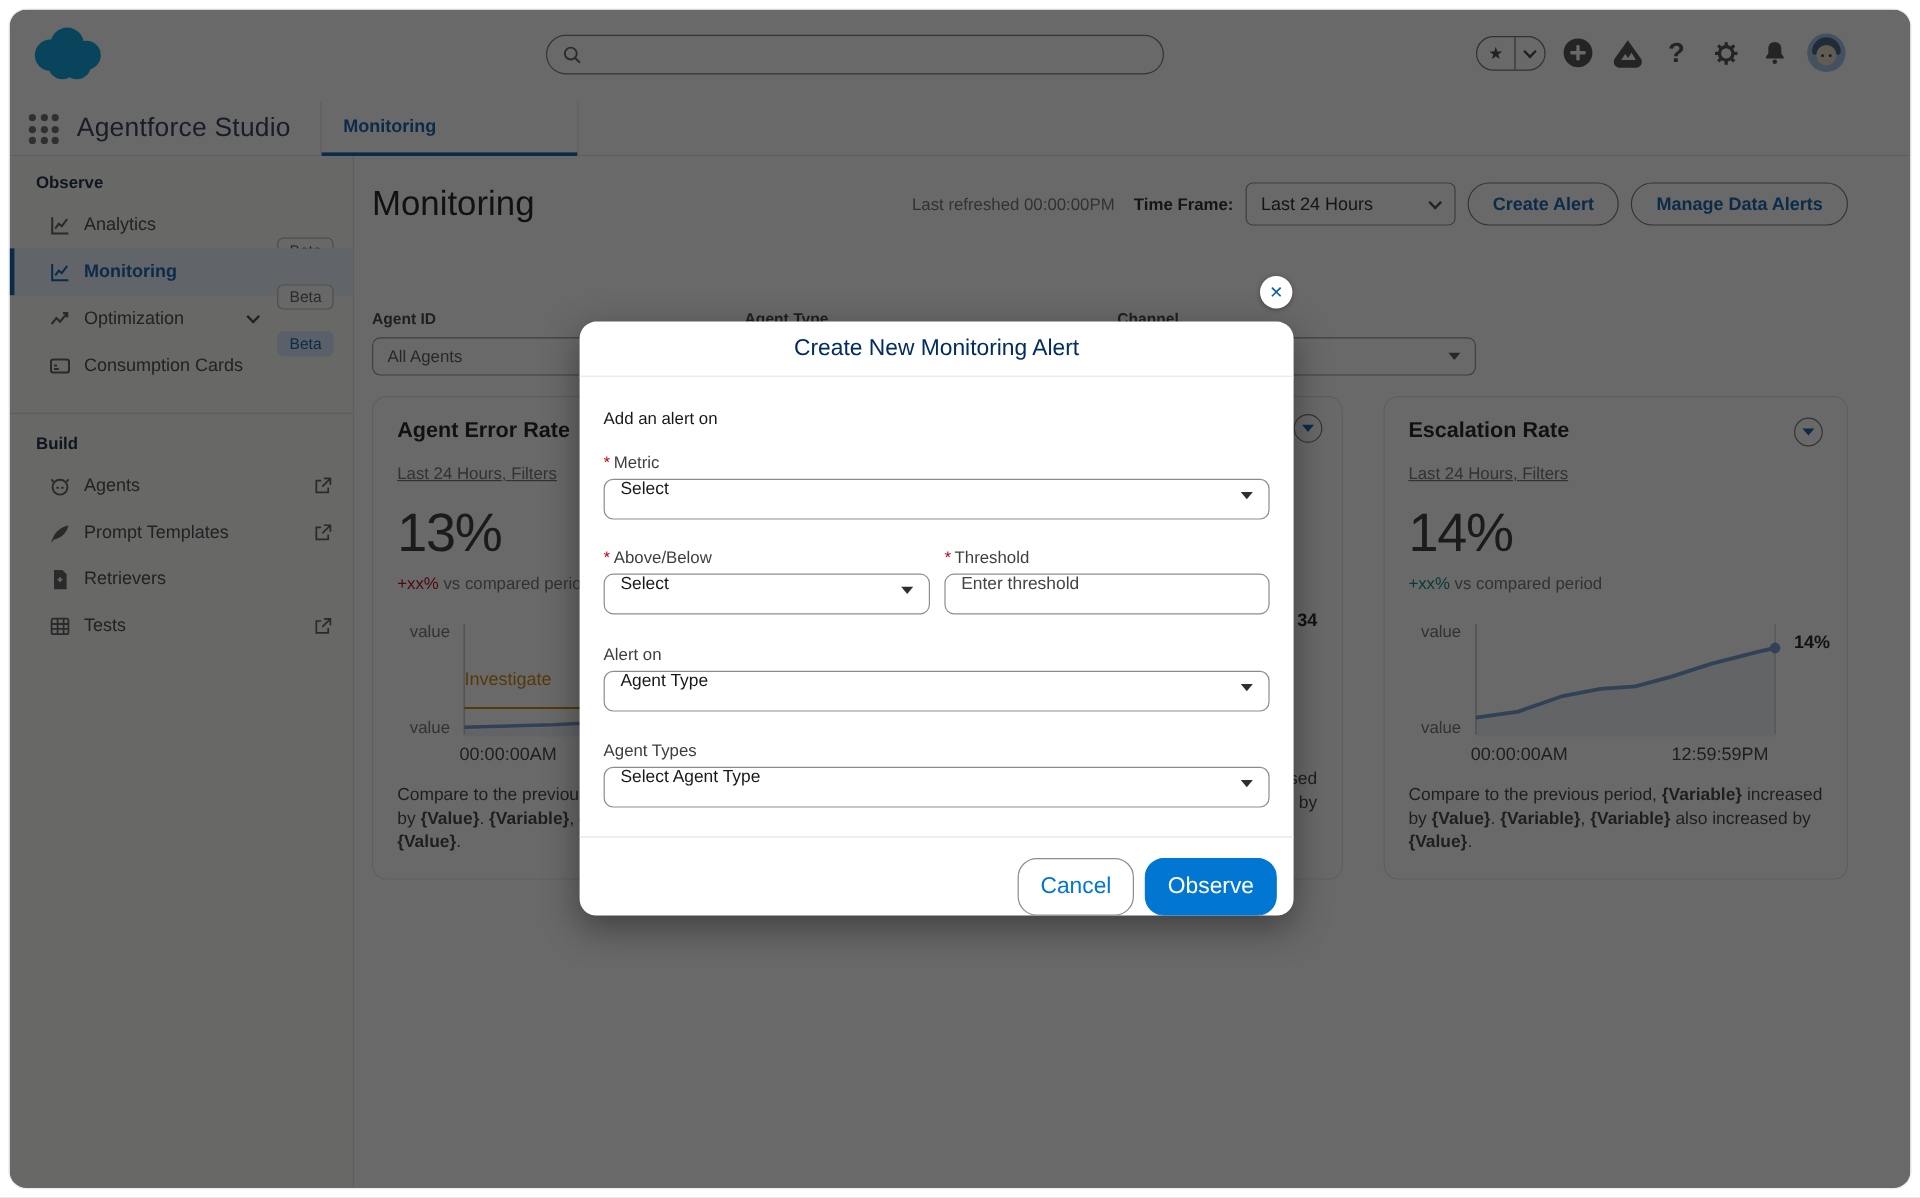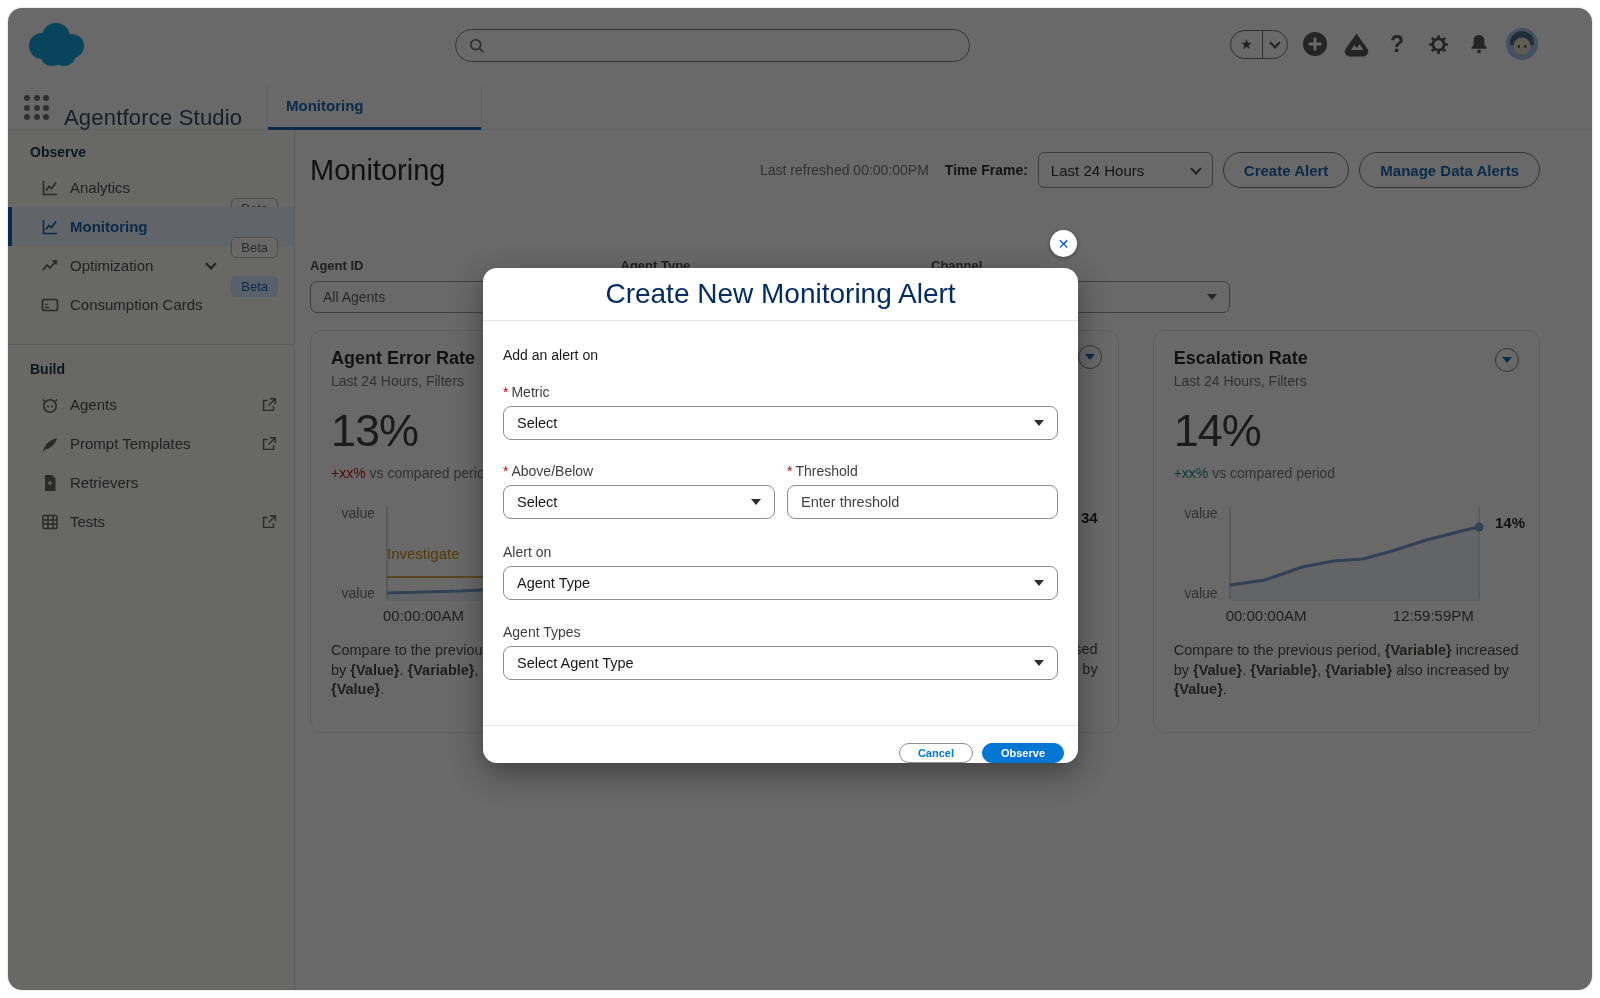--- a/index.html
+++ b/index.html
@@ -19,21 +19,21 @@
   .fav-pill .chevwrap { width:24px; display:flex; justify-content:center; }
   .chev { width:8px; height:8px; border-left:2px solid #444; border-bottom:2px solid #444; transform:rotate(-45deg); margin-top:-3px; }
   .tico { width:28px; height:28px; display:flex; align-items:center; justify-content:center; color:#4a4a4a; }
   .qmark { font-size:23px; font-weight:700; color:#4a4a4a; }
   .avatar { width:32px; height:32px; border-radius:50%; background:#b0d0f5; overflow:hidden; position:relative; }
 
   
   .navbar { position:absolute; top:77px; left:0; right:0; height:45px; background:#fff; border-bottom:1px solid #e6e6e6; }
   .waffle { position:absolute; left:16px; top:10px; width:26px; height:26px; display:grid; grid-template-columns:repeat(3,1fr); gap:3px; }
   .waffle i { width:6px; height:6px; border-radius:50%; background:#6b6b6b; }
-  .appname { position:absolute; left:56px; top:20px; font-size:22px; color:#2e3c4f; letter-spacing:.2px; }
+  .appname { position:absolute; left:56px; top:8px; font-size:22px; color:#2e3c4f; letter-spacing:.2px; }
   .tab { position:absolute; left:259px; top:0; width:215px; height:45px; border-left:1px solid #e6e6e6; border-right:1px solid #e6e6e6; background:#fff; }
   .tab .tlabel { position:absolute; left:18px; top:12px; font-size:15px; font-weight:700; color:#0b5cab; }
   .tab .underline { position:absolute; left:0; right:0; bottom:0; height:3px; background:#0b5cab; }
 
   
   .sidebar { position:absolute; top:122px; left:0; width:287px; bottom:0; background:#fbfbfa; border-right:1px solid #e2e2e2; }
   .sec-title { padding:14px 16px 8px 22px; font-size:14px; font-weight:700; color:#10243e; }
   .sb-item { height:39px; display:flex; align-items:center; padding:0 16px 0 32px; gap:10px; font-size:15px; color:#444; position:relative; cursor:pointer; }
   .sb-item .sico { width:20px; height:20px; color:#5a5a5a; flex:0 0 20px; }
   .sb-item.sel { background:#eaf1fb; color:#0b5cab; font-weight:700; }
@@ -64,21 +64,21 @@
 
   .filters { position:absolute; left:15px; right:52px; top:128px; display:grid; grid-template-columns:1fr 1fr 1fr 1fr; gap:12px; }
   .f-label { font-size:13px; font-weight:700; color:#3e3e3c; margin-bottom:8px; }
   .f-select { height:32px; border:1px solid #919191; border-radius:7px; background:#fff; display:flex; align-items:center; padding:0 12px; font-size:14px; color:#555; }
   .tri { margin-left:auto; width:0; height:0; border-left:5px solid transparent; border-right:5px solid transparent; border-top:6px solid #555; }
 
   .cards { position:absolute; left:15px; right:52px; top:200px; height:403px; display:flex; gap:34px; }
   .card { flex:1; background:#fff; border:1px solid #e3e3e3; border-radius:12px; padding:17px 20px; position:relative; }
   .c-titlerow { display:flex; align-items:flex-start; }
   .c-title { font-size:18px; font-weight:700; color:#181818; }
-  .c-sub { font-size:14px; color:#706e6b; margin-top:4px; }
+  .c-sub { font-size:14px; color:#706e6b; margin-top:17px;text-decoration:underline; }
   .c-menu { margin-left:auto; width:24px; height:24px; border:1px solid #747474; border-radius:50%; display:flex; align-items:center; justify-content:center; }
   .c-menu .tri2 { width:0; height:0; border-left:5px solid transparent; border-right:5px solid transparent; border-top:6px solid #0b5cab; }
   .c-value { font-size:45px; font-weight:300; color:#333; margin-top:16px; letter-spacing:-1px; }
   .c-delta { font-size:14px; color:#706e6b; margin-top:8px; }
   .chartrow { display:flex; margin-top:24px; height:96px; }
   .ycol { width:52px; display:flex; flex-direction:column; justify-content:space-between; align-items:flex-end; padding:0 8px 0 0; font-size:14px; color:#706e6b; }
   .plot { flex:1; position:relative; }
   .plot svg { position:absolute; inset:0; width:100%; height:100%; }
   .xlabels { margin:6px 0 0 52px; font-size:15px; color:#3e3e3c; position:relative; height:18px; }
   .xlabels .x2 { position:absolute; left:57%; top:0; }
@@ -88,34 +88,34 @@
   .endlabel { position:absolute; right:-6px; top:9px; font-size:15px; font-weight:700; color:#181818; }
   .frag { position:absolute; right:20px; text-align:right; }
   .frag-num { top:178px; font-size:15px; font-weight:700; color:#181818; }
   .frag-l1 { top:310px; font-size:14.5px; color:#3e3e3c; }
   .frag-l2 { top:330px; font-size:14.5px; color:#3e3e3c; }
 
   
   .overlay { position:absolute; inset:0; background:rgba(13,13,13,0.62); z-index:40; }
   .modal { position:absolute; left:475px; top:260px; width:595px; height:495px; background:#fff; border-radius:14px; z-index:60; box-shadow:0 10px 30px rgba(0,0,0,.4); display:flex; flex-direction:column; }
   .m-head { height:53px; display:flex; align-items:center; justify-content:center; border-bottom:1px solid #e5e5e5; }
-  .m-title { font-size:28px; color:#032d60; font-weight:500; }
+  .m-title { font-size:19px; color:#032d60; font-weight:500; }
   .m-body { padding:26px 20px 0; flex:1; }
   .m-intro { font-size:14px; color:#181818; margin-bottom:21px; }
   .m-label { font-size:14px; color:#3e3e3c; margin-bottom:6px; }
   .req { color:#ba0517; margin-right:3px; }
-  .m-select, .m-input { height:34px; border:1px solid #8d8d8d; border-radius:8px; display:flex; align-items:center; padding:4px 13px; font-size:14.5px; color:#181818; background:#fff; }
+  .m-select, .m-input { height:34px; border:1px solid #8d8d8d; border-radius:8px; display:flex; align-items:flex-end; padding:16px 13px; font-size:14.5px; color:#181818; background:#fff; }
   .m-select .tri { border-top-color:#2e2e2e; }
   .m-row1 { margin-bottom:23px; }
   .m-grid { display:grid; grid-template-columns:272px 1fr; gap:12px; margin-bottom:25px; }
   .m-input input { border:none; outline:none; width:100%; font-size:14.5px; color:#333; font-family:inherit; background:transparent; }
   .m-input input::placeholder { color:#444; opacity:1; }
   .m-sec { margin-bottom:24px; }
   .m-foot { border-top:1px solid #e5e5e5; padding:17px 14px 0; display:flex; justify-content:flex-end; gap:9px; }
-  .btn { height:20px; border-radius:16px; font-size:11px; font-weight:700; padding:0 18px; cursor:pointer; font-family:inherit; display:flex; align-items:center; }
+  .btn { height:48px; border-radius:16px; font-size:19px; font-weight:400; padding:0 18px; cursor:pointer; font-family:inherit; display:flex; align-items:center; }
   .btn.cancel { background:#fff; border:1px solid #8d8d8d; color:#0176d3; }
   .btn.create { background:#0176d3; border:1px solid #0176d3; color:#fff; }
   .close-btn { position:absolute; left:1042px; top:222px; width:27px; height:27px; border-radius:50%; background:#fff; z-index:70; display:flex; align-items:center; justify-content:center; color:#0b5cab; font-size:14px; font-weight:700; box-shadow:0 1px 4px rgba(0,0,0,.35); cursor:pointer; }
 </style>
 </head>
 <body>
 
 <div class="frame">
 
   <div class="topbar">

